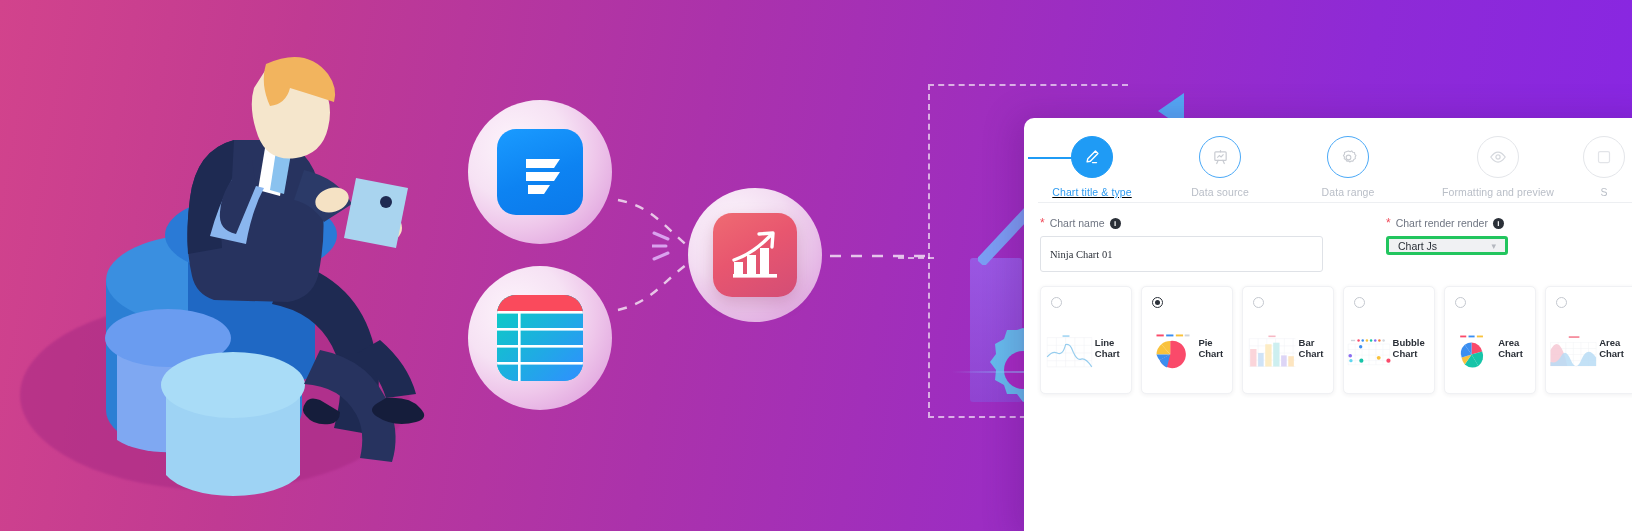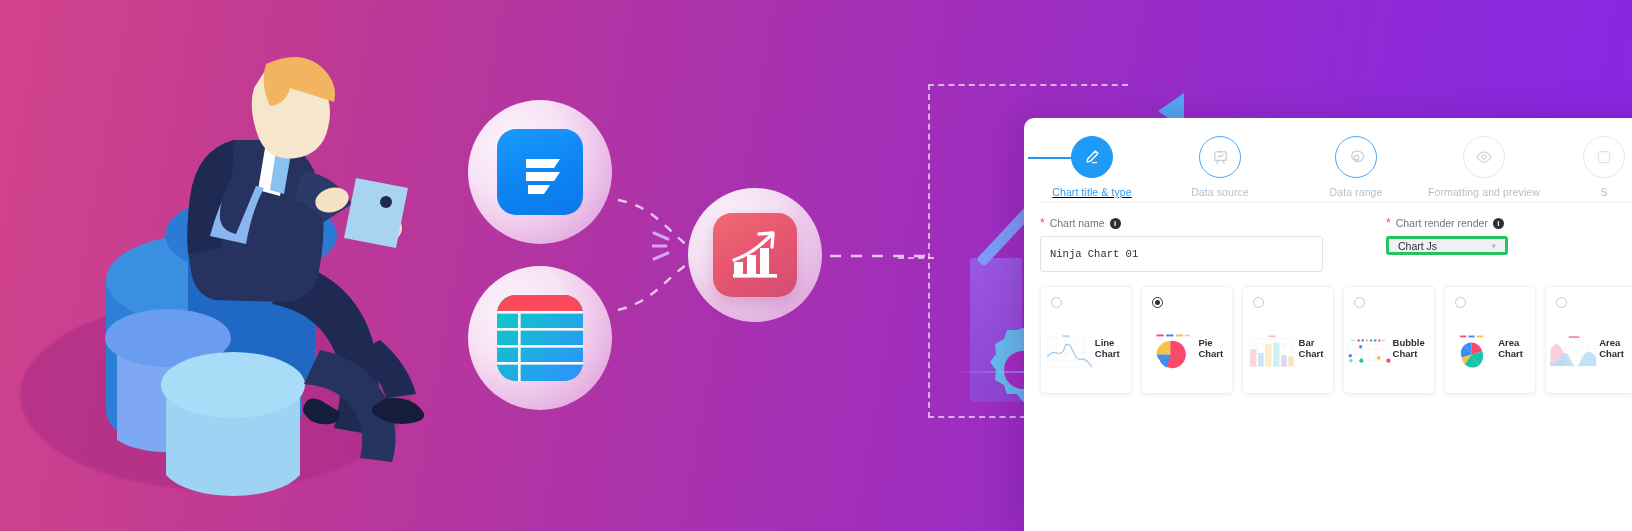--- a/index.html
+++ b/index.html
@@ -83,21 +83,21 @@
   .fields { display: flex; padding: 14px 16px 4px 16px; }
   .field { width: 300px; }
   .field.right { margin-left: 46px; width: 140px; }
   .flabel { font-size: 10.5px; color: #6f7582; display: flex; align-items: center; gap: 5px; margin-bottom: 7px; }
   .req { color: #f04b5a; font-size: 12px; line-height: 1; }
   .info-dot { width: 11px; height: 11px; border-radius: 50%; background: #2b3038; color: #fff;
     font-size: 8px; line-height: 11px; text-align: center; font-weight: bold; display: inline-block; }
   .txtinput {
     width: 283px; height: 25px; border: 1px solid #dfe2e7; border-radius: 3px;
     font-size: 10.5px; color: #2b3038; padding: 17px 9px; background: #fff;
-    font-family: Liberation Mono, monospace;
+    font-family: Liberation Serif, serif;
   }
   .selbox {
     width: 122px; height: 19px; border: 3px solid #22c55e; border-radius: 3px; background: #f0f1f3;
     font-size: 10.5px; color: #2b3038; padding: 0 9px; display: flex; align-items: center;
     justify-content: space-between;
   }
   .chev { color: #b4b8bf; font-size: 9px; }
 
   
   .cards { display: flex; flex-wrap: wrap; gap: 9px; padding: 10px 16px 0 16px; }
@@ -242,31 +242,31 @@
       <div class="bubble">
         <svg width="17" height="17" viewBox="0 0 18 18">
           <rect x="3" y="3" width="12" height="9" rx="1" fill="none" stroke="#c9ccd2" stroke-width="1.3"></rect>
           <path d="M9 1.6 v1.4 M6.5 12 l-1.5 3.4 M11.5 12 l1.5 3.4" stroke="#c9ccd2" stroke-width="1.3" stroke-linecap="round"></path>
           <path d="M5.6 9.2 l2.2 -2.4 l1.8 1.6 l2.6 -2.8" stroke="#c9ccd2" stroke-width="1.2" fill="none"></path>
         </svg>
       </div>
       <div class="slabel">Data source</div>
     </div>
 
-    <div class="step ready" style="left:268px;">
+    <div class="step ready" style="left:260px;">
       <div class="bubble">
         <svg width="17" height="17" viewBox="0 0 18 18">
           <path d="M9 2.2 l1.8 .7 l1.6 -.9 l1.2 1.5 l1.8 .2 l.2 1.9 l1.3 1.2 l-.9 1.6 l.3 1.8 l-1.7 .9 l-.8 1.7 l-1.9 -.1 l-1.5 1.1 l-1.4 -1.2 l-1.9 .2 l-.9 -1.7 l-1.7 -.8 l.2 -1.9 l-1.1 -1.5 l1.2 -1.4 l-.1 -1.9 l1.8 -.7 Z" fill="none" stroke="#c9ccd2" stroke-width="1.15" stroke-linejoin="round"></path>
           <circle cx="9" cy="9" r="2.5" fill="none" stroke="#c9ccd2" stroke-width="1.15"></circle>
         </svg>
       </div>
       <div class="slabel">Data range</div>
     </div>
 
-    <div class="step" style="left:396px;">
+    <div class="step" style="left:410px;">
       <div class="bubble">
         <svg width="18" height="18" viewBox="0 0 18 18">
           <path d="M1.8 9 q3.4 -5 7.2 -5 q3.8 0 7.2 5 q-3.4 5 -7.2 5 q-3.8 0 -7.2 -5 Z" fill="none" stroke="#d5d8dd" stroke-width="1.25"></path>
           <circle cx="9" cy="9" r="2.1" fill="none" stroke="#d5d8dd" stroke-width="1.25"></circle>
         </svg>
       </div>
       <div class="slabel">Formatting and preview</div>
     </div>
 
     <div class="step" style="left:516px;">

